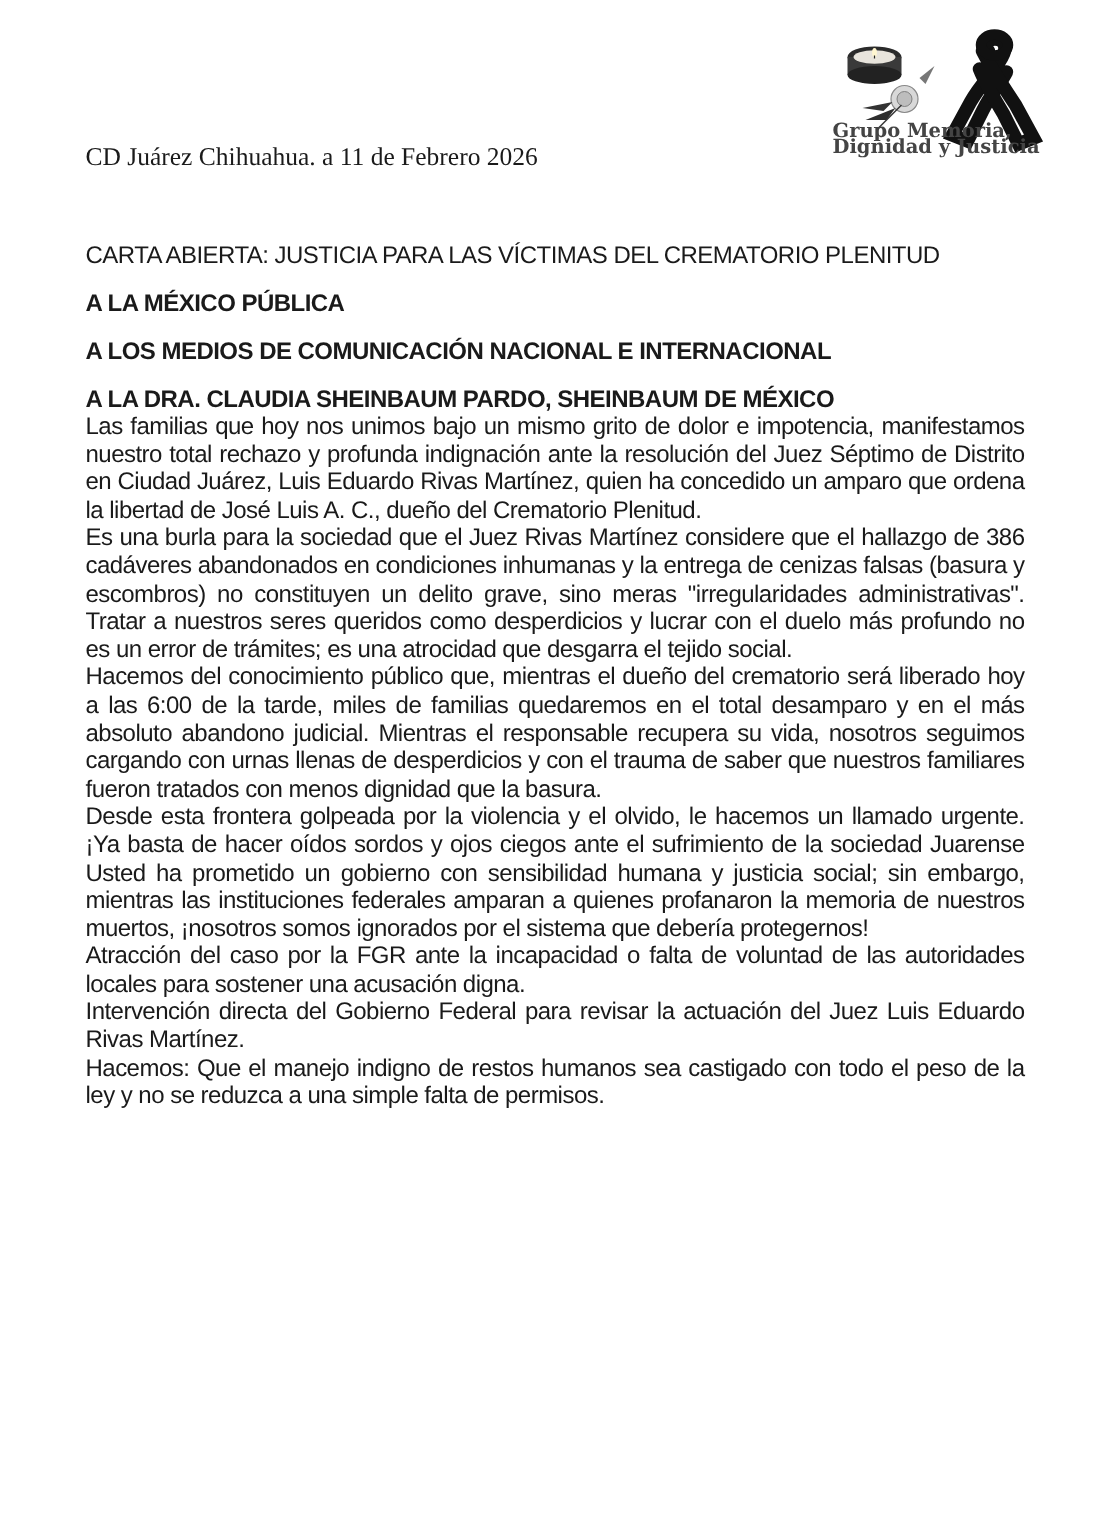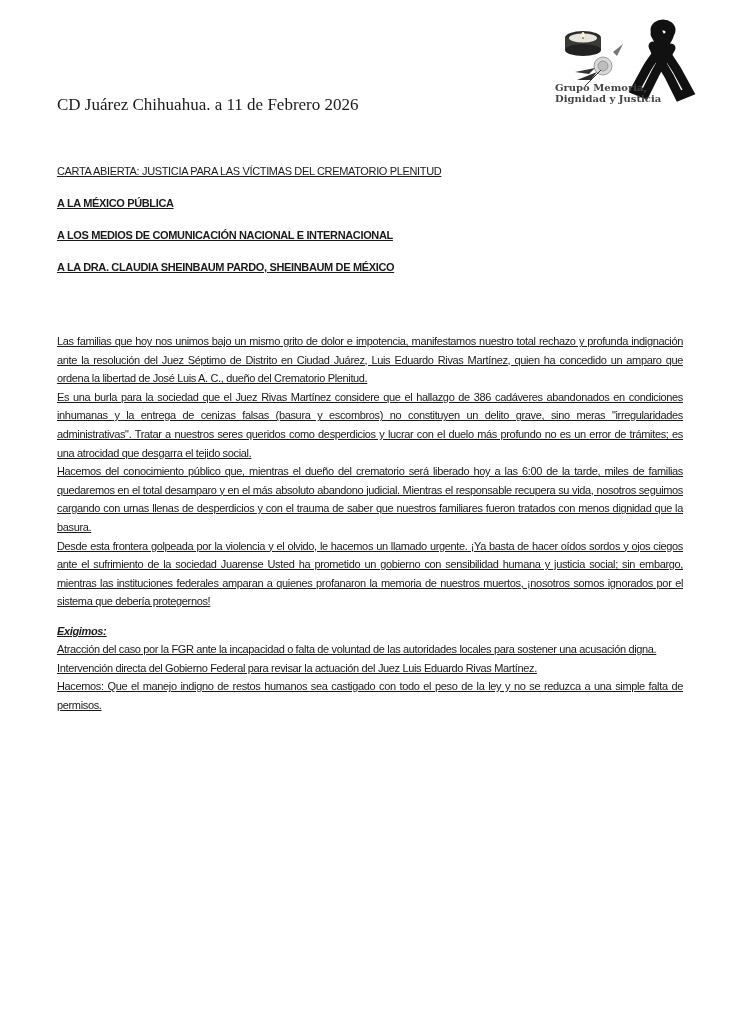--- a/index.html
+++ b/index.html
@@ -1,26 +1,26 @@
 <!DOCTYPE html>
 <html><head>
 <meta charset="utf-8">
 <style>
   html, body { margin: 0; padding: 0; background: #ffffff; }
   body { width: 735px; height: 1024px; position: relative; overflow: hidden; color: #1a1a1a; }
   .page { position: absolute; left: 0; top: 0; width: 735px; height: 1024px; }
   .logo { position: absolute; left: 555px; top: 8px; width: 160px; height: 105px; }
-  .logo-text { position: absolute; left: 0; top: 74px; font-family: "DejaVu Serif", serif; font-size: 10px; font-weight: bold; color: #444; line-height: 11px; }
+  .logo-text { position: absolute; left: 0; top: 74px; font-family: "DejaVu Serif", serif; font-size: 13px; font-weight: bold; color: #444; line-height: 11px; }
   .date { position: absolute; left: 57px; top: 95px; font-family: "Liberation Serif", serif; font-size: 17px; color: #1a1a1a; }
-  .content { position: absolute; left: 57px; top: 162px; width: 626px; font-family: "Liberation Sans", sans-serif; font-size: 11px; letter-spacing: -0.35px; text-decoration: underline; }
+  .content { position: absolute; left: 57px; top: 162px; width: 626px; font-family: "Liberation Sans", sans-serif; font-size: 16px; letter-spacing: -0.35px; }
   .hd { margin: 0; line-height: 18px; height: 18px; white-space: nowrap; }
   .hd.normal { font-weight: normal; }
   .hd.bold { font-weight: bold; margin-top: 14px; }
   .para { margin: 0; line-height: 18.6px; text-align: justify; }
-  .p1 { margin-top: 56px; }
+  .p1 { }
   .gap { }
   .sub { font-weight: bold; text-decoration: underline; margin: 11px 0 0 0; line-height: 18px; }
   .sub.italic { font-style: italic; }
 </style>
 </head>
 <body>
 
 <div class="page">
 
   <div class="logo">
@@ -60,18 +60,17 @@
     <p class="hd bold">A LA MÉXICO PÚBLICA</p>
     <p class="hd bold">A LOS MEDIOS DE COMUNICACIÓN NACIONAL E INTERNACIONAL</p>
     <p class="hd bold">A LA DRA. CLAUDIA SHEINBAUM PARDO, SHEINBAUM DE MÉXICO</p>
 
     <p class="para p1">Las familias que hoy nos unimos bajo un mismo grito de dolor e impotencia, manifestamos nuestro total rechazo y profunda indignación ante la resolución del Juez Séptimo de Distrito en Ciudad Juárez, Luis Eduardo Rivas Martínez, quien ha concedido un amparo que ordena la libertad de José Luis A. C., dueño del Crematorio Plenitud.</p>
     <p class="para gap">Es una burla para la sociedad que el Juez Rivas Martínez considere que el hallazgo de 386 cadáveres abandonados en condiciones inhumanas y la entrega de cenizas falsas (basura y escombros) no constituyen un delito grave, sino meras "irregularidades administrativas". Tratar a nuestros seres queridos como desperdicios y lucrar con el duelo más profundo no es un error de trámites; es una atrocidad que desgarra el tejido social.</p>
     <p class="para gap">Hacemos del conocimiento público que, mientras el dueño del crematorio será liberado hoy a las 6:00 de la tarde, miles de familias quedaremos en el total desamparo y en el más absoluto abandono judicial. Mientras el responsable recupera su vida, nosotros seguimos cargando con urnas llenas de desperdicios y con el trauma de saber que nuestros familiares fueron tratados con menos dignidad que la basura.</p>
 
     <p class="para gap">Desde esta frontera golpeada por la violencia y el olvido, le hacemos un llamado urgente. ¡Ya basta de hacer oídos sordos y ojos ciegos ante el sufrimiento de la sociedad Juarense Usted ha prometido un gobierno con sensibilidad humana y justicia social; sin embargo, mientras las instituciones federales amparan a quienes profanaron la memoria de nuestros muertos, ¡nosotros somos ignorados por el sistema que debería protegernos!</p>
 
-    <p class="sub italic">Exigimos:</p>
     <p class="para gap">Atracción del caso por la FGR ante la incapacidad o falta de voluntad de las autoridades locales para sostener una acusación digna.</p>
     <p class="para gap">Intervención directa del Gobierno Federal para revisar la actuación del Juez Luis Eduardo Rivas Martínez.</p>
     <p class="para gap">Hacemos: Que el manejo indigno de restos humanos sea castigado con todo el peso de la ley y no se reduzca a una simple falta de permisos.</p>
   </div>
 </div>
 
 </body></html>

